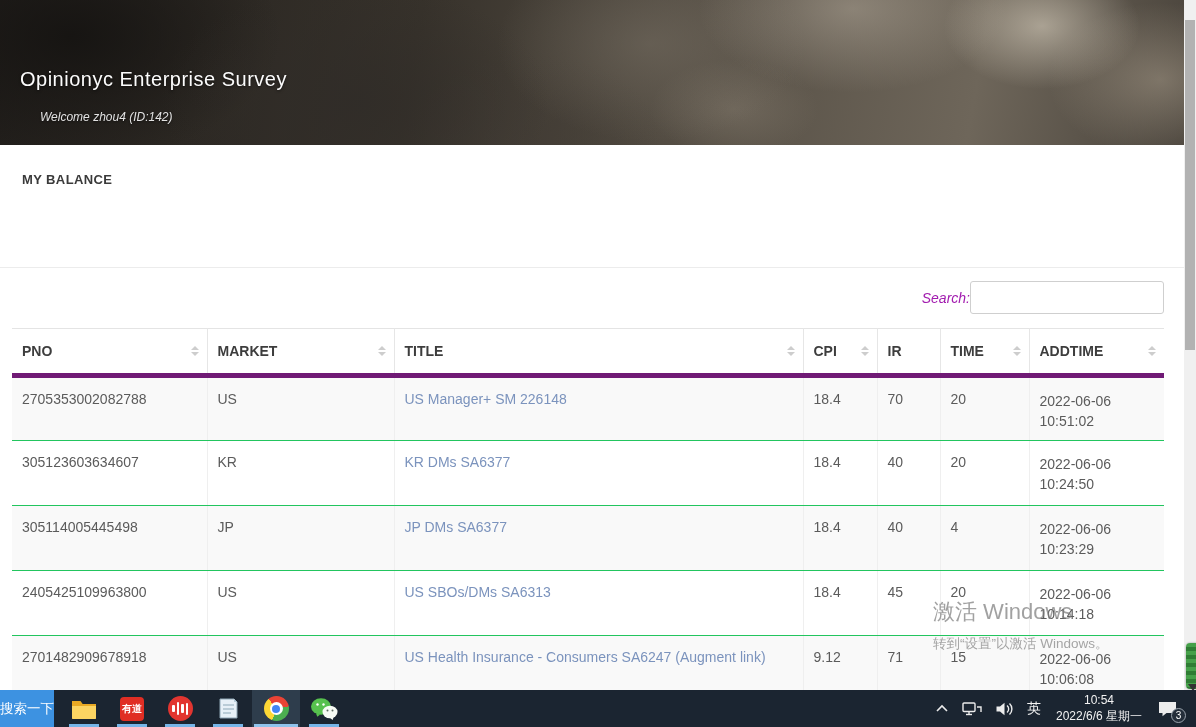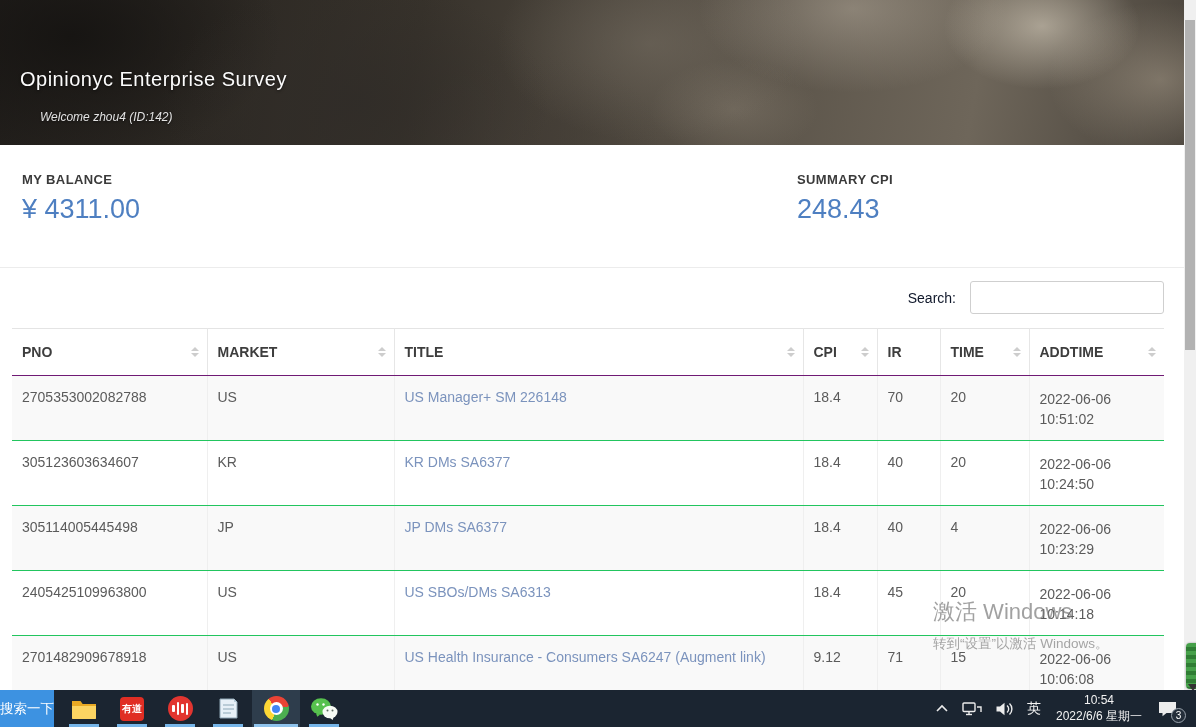--- a/index.html
+++ b/index.html
@@ -28,28 +28,28 @@
   
   .stat { position:absolute; top:172px; }
   .stat-label { font-size:13px; font-weight:bold; color:#3a3a3a; letter-spacing:.4px; }
   .stat-value { margin-top:7px; font-size:27px; color:#4e7fc1; }
   .stat1 { left:22px; } .stat2 { left:409px; } .stat3 { left:797px; }
 
   .section-divider { position:absolute; left:0; top:267px; width:1184px; border-top:1px solid #ececec; }
 
   
   .search-row { position:absolute; top:281px; right:32px; display:flex; align-items:center; }
-  .search-label { font-size:14px; color:#0f172a; margin-right:14px; }
+  .search-label { font-size:14px; color:#a21caf; margin-right:0;font-style:italic; }
   .search-input { width:194px; height:33px; border:1px solid #cfcfcf; border-radius:3px;
     font-size:14px; padding:0 8px; outline:none; background:#fff; }
 
   
   .table-wrap { position:absolute; left:12px; top:328px; width:1152px; }
   table { border-collapse:collapse; table-layout:fixed; width:1152px; font-size:14px; }
-  thead th { border-top:1px solid #e4e4e4; border-bottom:1px solid #701a75; height:47px;
+  thead th { border-top:1px solid #e4e4e4; border-bottom:5px solid #701a75; height:47px;
     text-align:left; color:#3d3d3d; font-weight:bold; padding:0 8px 0 10px; }
   thead th:not(:last-child){ border-right:1px solid #e6e6e6; }
   .th-inner { display:flex; align-items:center; justify-content:space-between; }
   .sort { display:inline-flex; flex-direction:column; align-items:center; }
   .sort i { display:block; width:0; height:0; border-left:4px solid transparent; border-right:4px solid transparent; }
   .sort .up { border-bottom:4px solid #cdcdcd; margin-bottom:2px; }
   .sort .dn { border-top:4px solid #cdcdcd; }
   tbody td { height:65px; vertical-align:top; padding:13px 8px 0 10px; color:#5b5b5b;
     border-bottom:1px solid #22c55e; }
   tbody td:not(:last-child){ border-right:1px solid #efefef; }
@@ -112,25 +112,20 @@
 
 <div class="screen">
 
   <div class="banner">
     <div class="banner-title">Opinionyc Enterprise Survey</div>
     <div class="banner-sub">Welcome zhou4 (ID:142)</div>
   </div>
 
   <div class="stat stat1">
     <div class="stat-label">MY BALANCE</div>
-    <div class="stat-value">¥ 4311.00</div>
-  </div>
-  <div class="stat stat3">
-    <div class="stat-label">SUMMARY CPI</div>
-    <div class="stat-value">248.43</div>
   </div>
 
   <div class="section-divider"></div>
 
   <div class="search-row">
     <span class="search-label">Search:</span>
     <input class="search-input" type="text" placeholder="" style="">
   </div>
 
   <div class="table-wrap">

